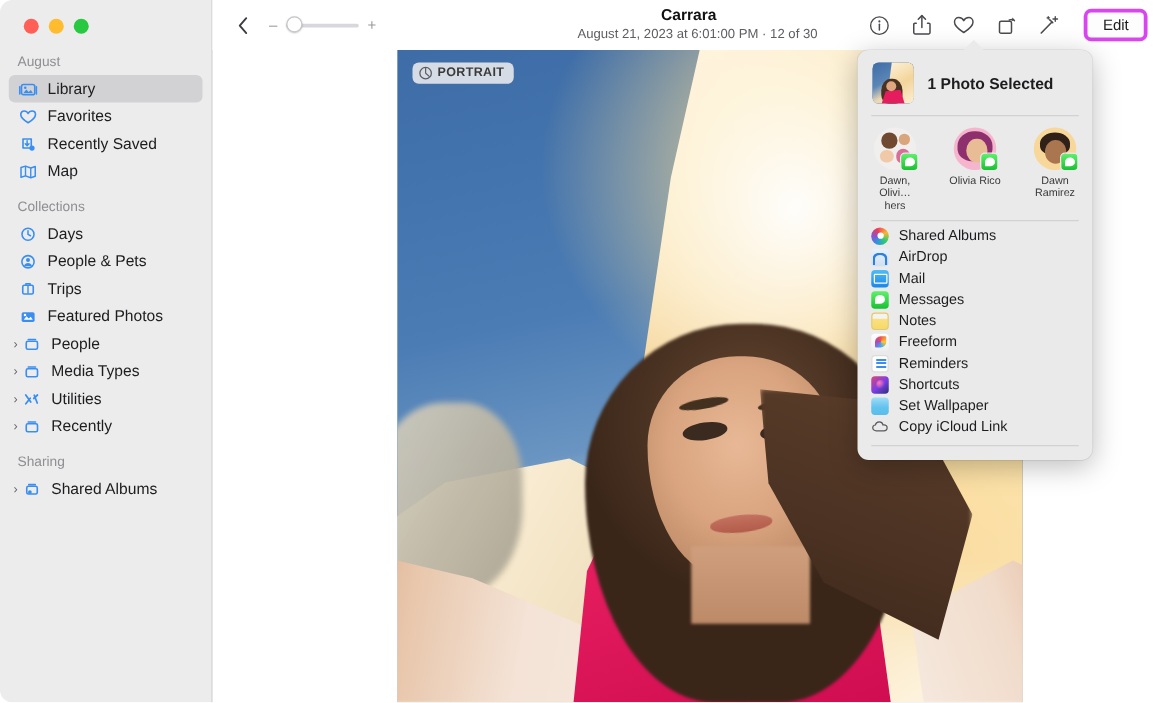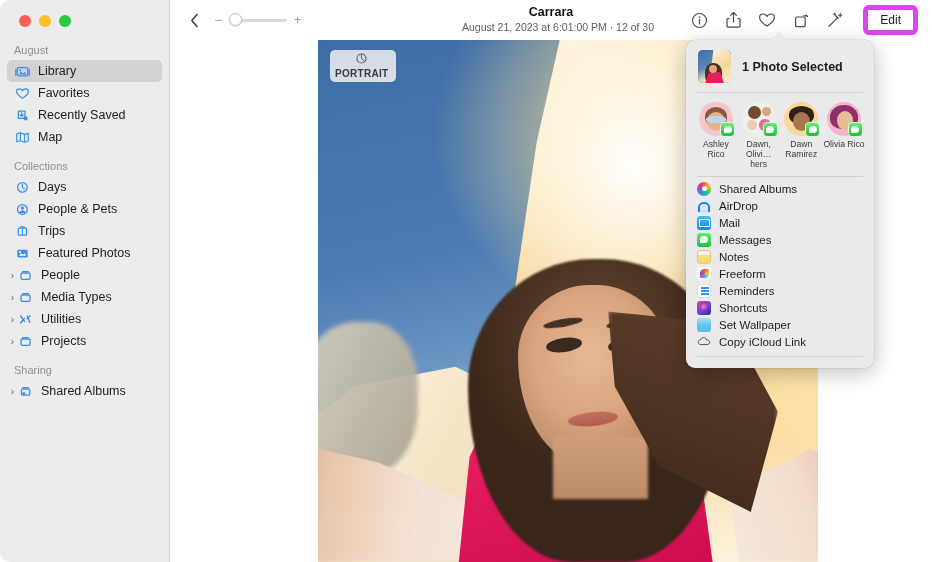--- a/index.html
+++ b/index.html
@@ -114,21 +114,21 @@
   }
   .tb-icon {
     width: 20px; height: 20px;
     display: flex; align-items: center; justify-content: center;
     color: #4a4a4f;
   }
   .edit-btn {
     margin-left: 4px;
     font-size: 12px; color: #1d1d1f;
     padding: 3px 12px;
-    border: 5px solid #d946ef;
+    border: 3px solid #d946ef;
     border-radius: 6px;
     background: #fdfdfd;
     box-shadow: 0 0.5px 1px rgba(0,0,0,.06);
   }
 
   
   .photo-area {
     position: absolute; left: 171px; top: 40px;
     width: 761px; height: 522px;
     background: #ffffff;
@@ -245,21 +245,20 @@
 
   .portrait-badge {
     position: absolute; left: 12px; top: 10px;
     display: flex; align-items: center; gap: 4px;
     background: rgba(236,236,238,.88);
     border-radius: 5px;
     padding: 3px 7px 3px 5px;
     font-size: 10px; font-weight: 700;
     letter-spacing: .3px;
     color: #3a3a3c;
-    flex-direction: column;
   }
 
   
   .popover {
     position: absolute; left: 686px; top: 40px;
     width: 188px;
     background: #eaeaea;
     border-radius: 9px;
     box-shadow: 0 5px 22px rgba(0,0,0,.26), 0 0 0 .5px rgba(0,0,0,.10);
     z-index: 20;
@@ -548,21 +547,21 @@
     </div>
 
     <div class="sb-item has-disc">
       <span class="disc">›</span>
       <span class="sb-ico">
         <svg width="15" height="13" viewBox="0 0 15 13">
             <rect x="3" y="4" width="9" height="6.4" rx="1.3" fill="none" stroke="#3a8ef0" stroke-width="1.3"></rect>
             <path d="M4.6 2.6 L10.4 2.6" stroke="#3a8ef0" stroke-width="1.3" stroke-linecap="round"></path>
           </svg>
       </span>
-      <span class="sb-label">Projects</span>
+      <span class="sb-label">Recently</span>
     </div>
 
     <div class="sb-header" style="padding-top:12px">Sharing</div>
 
     <div class="sb-item has-disc">
       <span class="disc">›</span>
       <span class="sb-ico">
         <svg width="15" height="13" viewBox="0 0 15 13">
             <rect x="3.4" y="4" width="8.4" height="6.2" rx="1.3" fill="none" stroke="#3a8ef0" stroke-width="1.3"></rect>
             <path d="M5 2.7 L10.2 2.7" stroke="#3a8ef0" stroke-width="1.3" stroke-linecap="round"></path>
@@ -672,77 +671,63 @@
           <div class="t-hair"></div>
           <div class="t-shirt"></div>
           <div class="t-face"></div>
       </div>
       <div class="pop-title">1 Photo Selected</div>
     </div>
 
     <div class="pop-divider"></div>
 
     <div class="contacts">
-      <div class="contact">
-        <div class="avatar-wrap">
-          <div class="avatar av-a">
-            <div class="av-hair" style="left:17%;top:14%;width:66%;height:56%;background:#8a5a3c;"></div>
-            <div class="av-face" style="left:24%;top:28%;width:52%;height:56%;background:#e4b491;"></div>
-            <div class="av-hair" style="left:20%;top:40%;width:60%;height:22%;background:#bcd8e8;border-radius:40%;"></div>
-          </div>
-          <div class="badge-msg">
-              <span class="bubble"></span>
-            </div>
-        </div>
-        <div class="contact-name">Ashley
-Rico</div>
-      </div>
 
       <div class="contact">
         <div class="avatar-wrap">
           <div class="avatar av-b">
             <div class="av-face" style="left:18%;top:12%;width:38%;height:38%;background:#6f4a31;"></div>
             <div class="av-face" style="left:60%;top:16%;width:26%;height:26%;background:#d8a57c;"></div>
             <div class="av-face" style="left:16%;top:52%;width:30%;height:30%;background:#f0c9a8;"></div>
             <div class="av-face" style="left:52%;top:50%;width:34%;height:34%;background:#d86f96;"></div>
           </div>
           <div class="badge-msg">
               <span class="bubble"></span>
             </div>
         </div>
         <div class="contact-name">Dawn,
 Olivi…hers</div>
       </div>
 
       <div class="contact">
         <div class="avatar-wrap">
+          <div class="avatar av-d">
+            <div class="av-hair" style="left:10%;top:8%;width:80%;height:70%;background:#8e2f6e;"></div>
+            <div class="av-face" style="left:30%;top:26%;width:48%;height:56%;background:#e8bd96;"></div>
+          </div>
+          <div class="badge-msg">
+              <span class="bubble"></span>
+            </div>
+        </div>
+        <div class="contact-name">Olivia Rico</div>
+      </div>
+
+      <div class="contact">
+        <div class="avatar-wrap">
           <div class="avatar av-c">
             <div class="av-hair" style="left:14%;top:12%;width:72%;height:52%;background:#2f2018;"></div>
             <div class="av-face" style="left:25%;top:30%;width:50%;height:56%;background:#a9764f;"></div>
           </div>
           <div class="badge-msg">
               <span class="bubble"></span>
             </div>
         </div>
         <div class="contact-name">Dawn
 Ramirez</div>
       </div>
-
-      <div class="contact">
-        <div class="avatar-wrap">
-          <div class="avatar av-d">
-            <div class="av-hair" style="left:10%;top:8%;width:80%;height:70%;background:#8e2f6e;"></div>
-            <div class="av-face" style="left:30%;top:26%;width:48%;height:56%;background:#e8bd96;"></div>
-          </div>
-          <div class="badge-msg">
-              <span class="bubble"></span>
-            </div>
-        </div>
-        <div class="contact-name">Olivia Rico</div>
-      </div>
     </div>
 
     <div class="pop-divider"></div>
 
     <div class="menu">
       <div class="menu-item">
         <span class="mi-icon ic-shared"></span>
         <span>Shared Albums</span>
       </div>
       <div class="menu-item">

